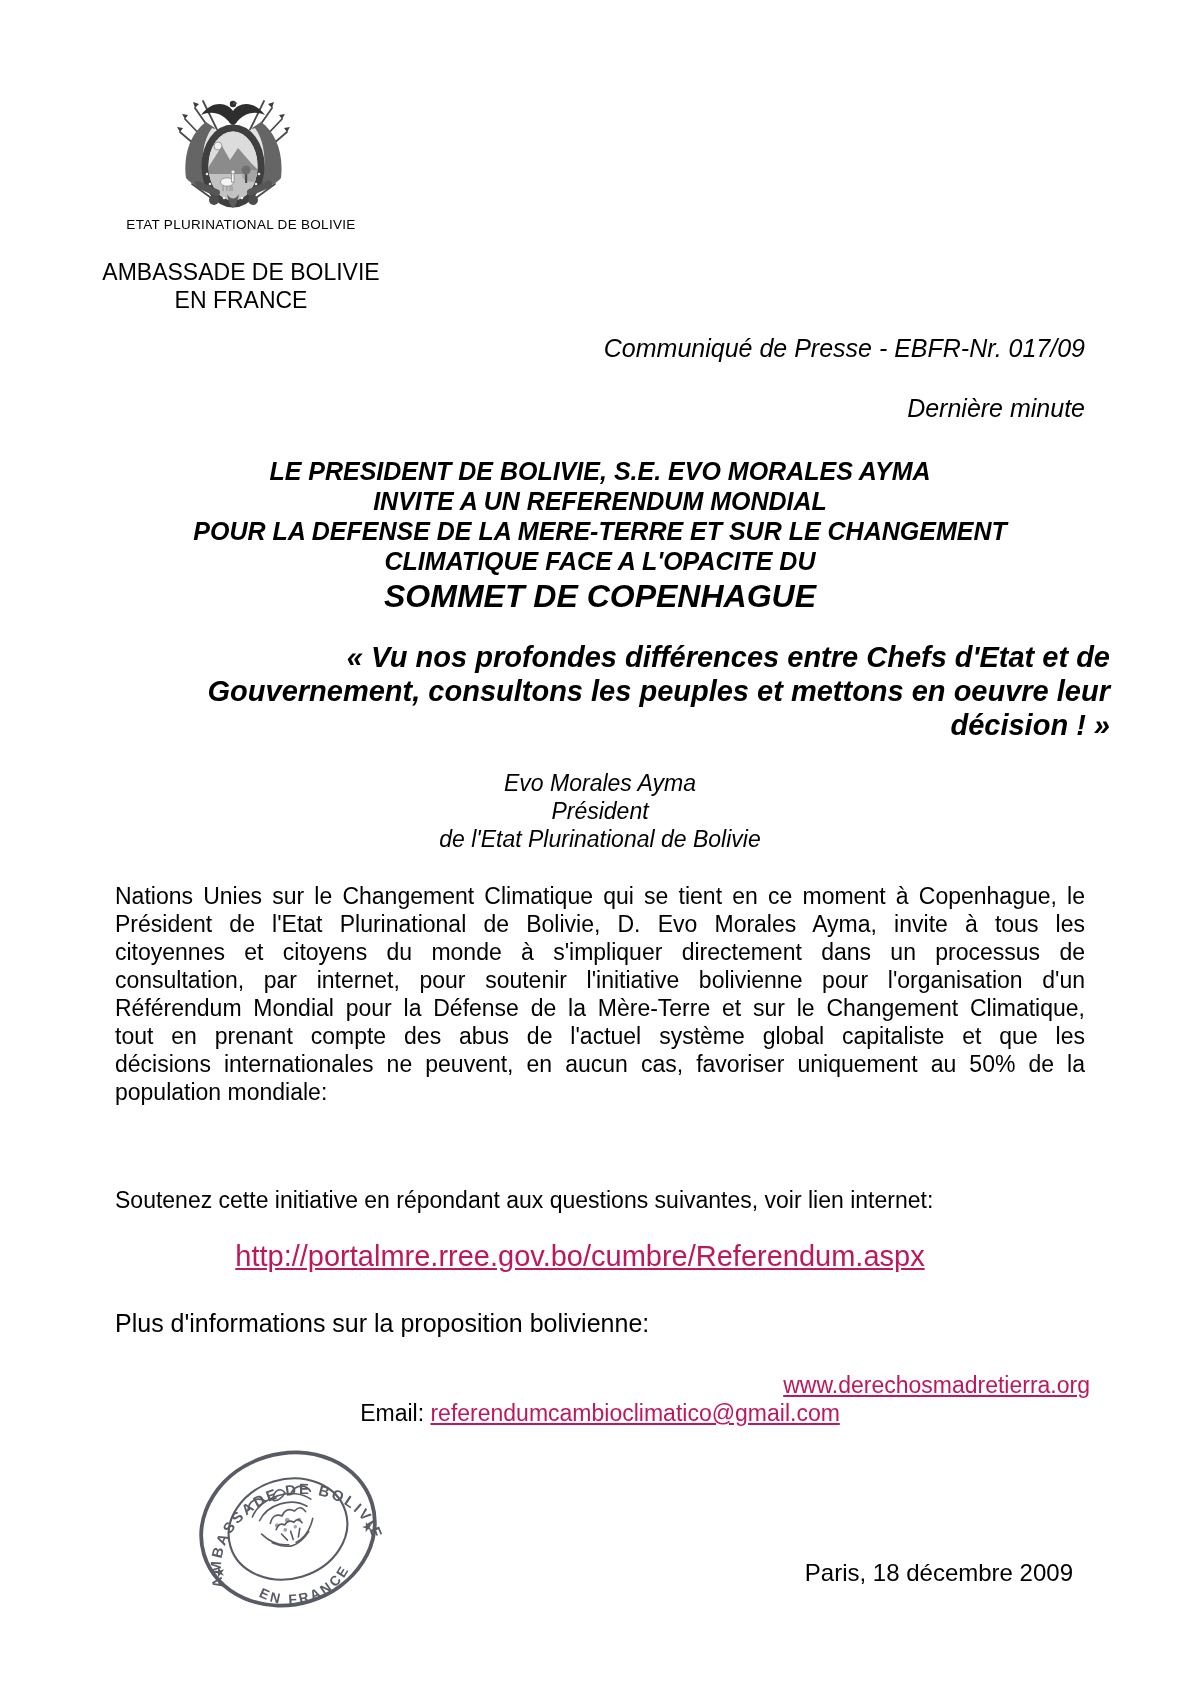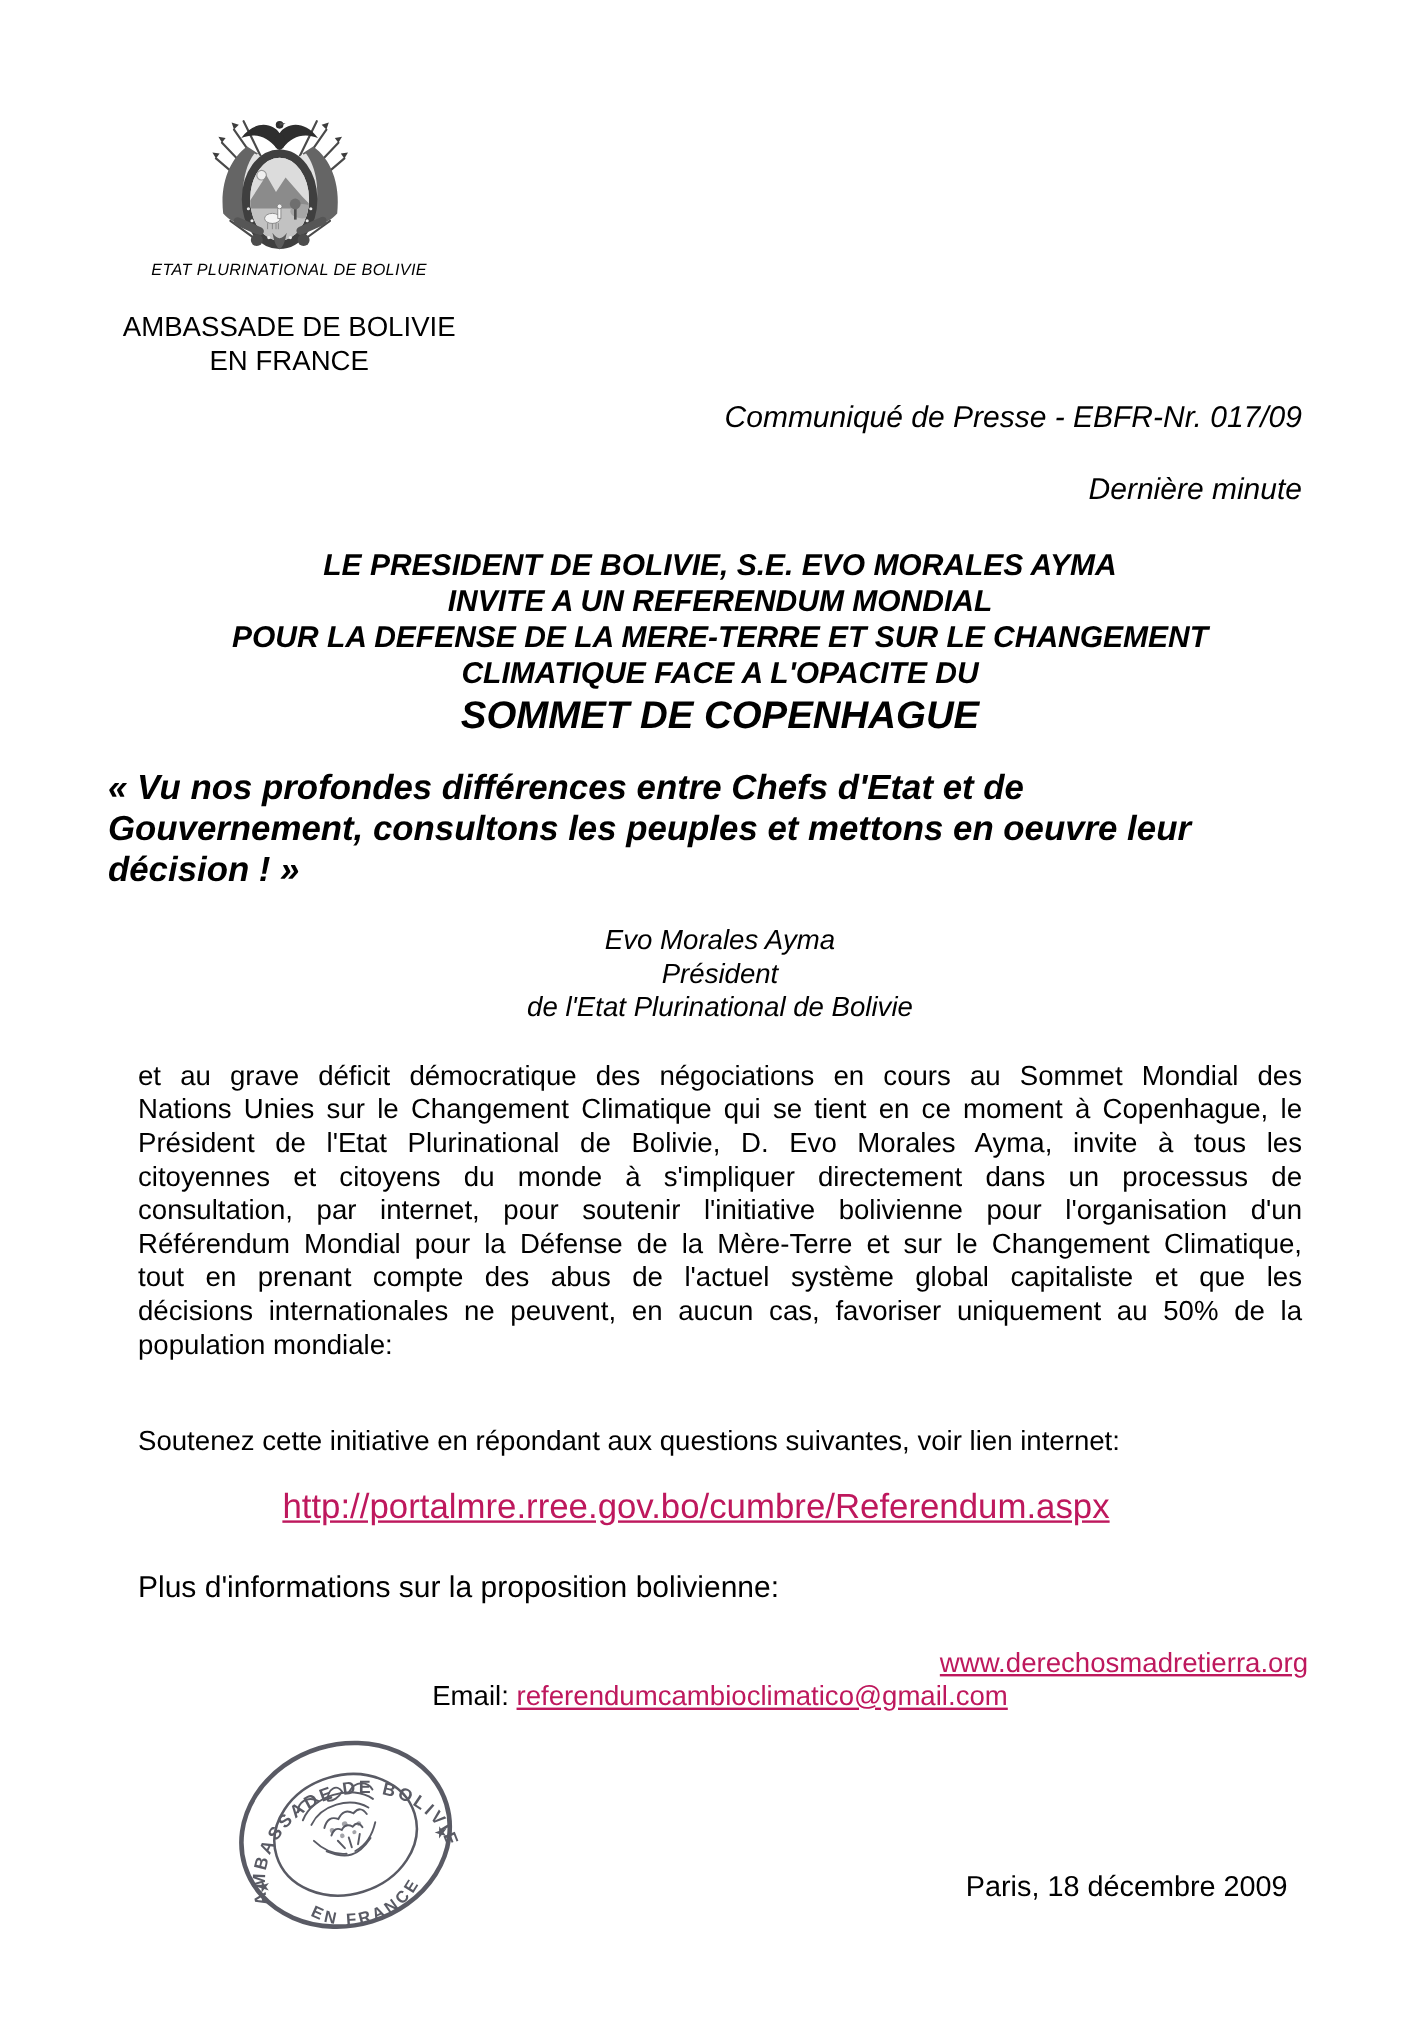--- a/index.html
+++ b/index.html
@@ -8,34 +8,34 @@
     width:1190px;height:1684px;
     background:#ffffff;
     font-family:"Liberation Sans", sans-serif;
     color:#000000;
     overflow:hidden;
   }
   .abs{position:absolute;}
 
   
   .emblem{left:170px;top:88px;width:127px;height:126px;}
-  .emblem-caption{left:85px;top:217px;width:312px;text-align:center;font-size:13.5px;letter-spacing:.3px;font-style:italic;}
+  .emblem-caption{left:85px;top:217px;width:312px;text-align:center;font-size:13.5px;letter-spacing:.3px;}
   .org-block{left:85px;top:258px;width:312px;text-align:center;font-size:23px;line-height:28px;}
 
   
   .meta-line{left:115px;width:970px;text-align:right;font-style:italic;font-size:25px;}
   .meta-press{top:334px;}
   .meta-urgency{top:394px;}
 
   
   .headline{left:110px;top:456px;width:980px;text-align:center;font-weight:bold;font-style:italic;font-size:25px;line-height:30px;}
   .summit{left:110px;top:578px;width:980px;text-align:center;font-weight:bold;font-style:italic;font-size:32px;}
 
   
-  .quote{left:90px;top:640px;width:1020px;text-align:left;font-weight:bold;font-style:italic;font-size:29px;line-height:34px;}
+  .quote{left:90px;top:640px;width:1020px;text-align:right;font-weight:bold;font-style:italic;font-size:29px;line-height:34px;}
 
   
   .attribution{left:110px;top:769px;width:980px;text-align:center;font-style:italic;font-size:23px;line-height:28px;}
 
   
   .body-block{left:115px;top:882px;width:970px;font-size:23px;line-height:28px;}
   .jline{text-align:justify;text-align-last:justify;-moz-text-align-last:justify;text-justify:inter-word;}
   .body-lastline{text-align:left;}
 
   .support-line{left:115px;top:1187px;width:970px;font-size:23px;}
@@ -171,21 +171,20 @@
     </div>
 
   <div class="abs attribution">
       <div>Evo Morales Ayma</div>
       <div>Président</div>
       <div>de l'Etat Plurinational de Bolivie</div>
     </div>
 
   <div class="abs body-block">
     <div>
-        <div class="jline">et au grave déficit démocratique des négociations en cours au Sommet Mondial des</div>
         <div class="jline">Nations Unies sur le Changement Climatique qui se tient en ce moment à Copenhague, le</div>
         <div class="jline">Président de l'Etat Plurinational de Bolivie, D. Evo Morales Ayma, invite à tous les</div>
         <div class="jline">citoyennes et citoyens du monde à s'impliquer directement dans un processus de</div>
         <div class="jline">consultation, par internet, pour soutenir l'initiative bolivienne pour l'organisation d'un</div>
         <div class="jline">Référendum Mondial pour la Défense de la Mère-Terre et sur le Changement Climatique,</div>
         <div class="jline">tout en prenant compte des abus de l'actuel système global capitaliste et que les</div>
         <div class="jline">décisions internationales ne peuvent, en aucun cas, favoriser uniquement au 50% de la</div>
       </div>
     <div class="body-lastline">population mondiale:</div>
   </div>

